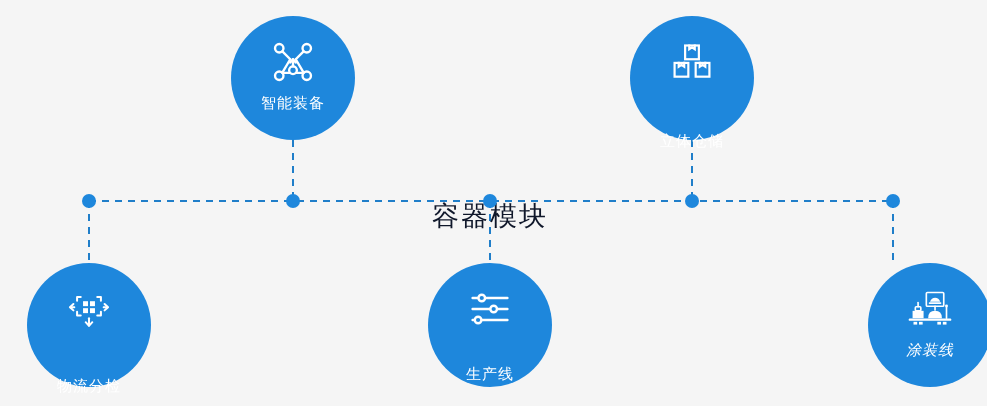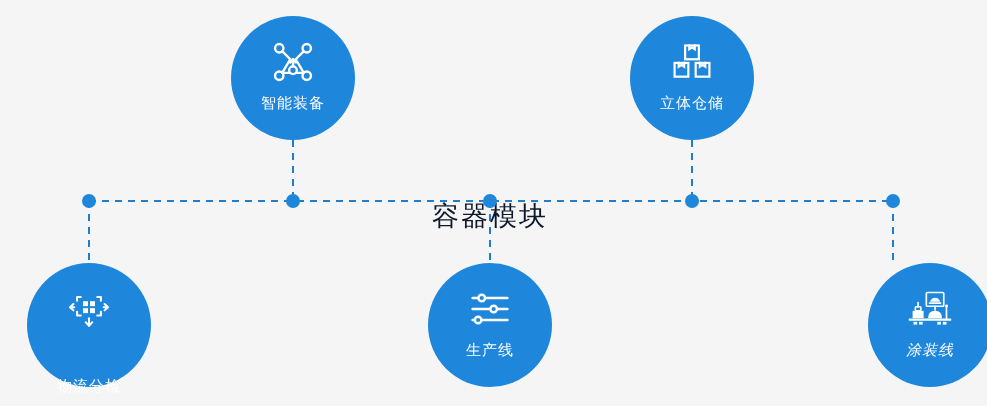--- a/index.html
+++ b/index.html
@@ -130,21 +130,21 @@
         <path d="M24 24 L24 28.8"></path>
         <path d="M20.6 35.8 L12.4 35.8"></path>
         <path d="M27.4 35.8 L35.6 35.8"></path>
         <path d="M21 21 L12.4 35.6"></path>
         <path d="M27 21 L35.6 35.6"></path>
       </svg>
     </span>
     <span class="node-label">智能装备</span>
   </div>
 
-  <div class="node" style="left:692px; top:78px;">
+  <div class="node" style="left:692px; top:78px;gap:38px;">
     <span class="node-icon">
       <svg viewBox="0 0 48 48" xmlns="http://www.w3.org/2000/svg" fill="none" stroke="#ffffff" stroke-width="2.4" stroke-linecap="square" stroke-linejoin="miter">
         <rect x="16.5" y="6" width="15" height="15"></rect>
         <path d="M21 6 v4 l3 -2 l3 2 v-4"></path>
         <rect x="5" y="25" width="15" height="15"></rect>
         <path d="M9.5 25 v4 l3 -2 l3 2 v-4"></path>
         <rect x="28" y="25" width="15" height="15"></rect>
         <path d="M32.5 25 v4 l3 -2 l3 2 v-4"></path>
       </svg>
     </span>
@@ -171,21 +171,21 @@
         <path d="M40 22 h4"></path>
         <path d="M41 18.5 L44.8 22 L41 25.5"></path>
 
         <path d="M24 34 v8"></path>
         <path d="M20.4 38.4 L24 42.4 L27.6 38.4"></path>
       </svg>
     </span>
     <span class="node-label">物流分检</span>
   </div>
 
-  <div class="node" style="left:490px; top:325px;">
+  <div class="node" style="left:490px; top:325px;gap:24px;">
     <span class="node-icon">
       <svg viewBox="0 0 48 48" xmlns="http://www.w3.org/2000/svg" fill="none" stroke="#ffffff" stroke-width="2.6" stroke-linecap="round" stroke-linejoin="round">
         <line x1="5" y1="12" x2="43" y2="12"></line>
         <circle cx="15" cy="12" r="3.6" fill="#1e87dc"></circle>
         <line x1="5" y1="24" x2="43" y2="24"></line>
         <circle cx="28" cy="24" r="3.6" fill="#1e87dc"></circle>
         <line x1="5" y1="36" x2="43" y2="36"></line>
         <circle cx="11" cy="36" r="3.6" fill="#1e87dc"></circle>
       </svg>
     </span>

